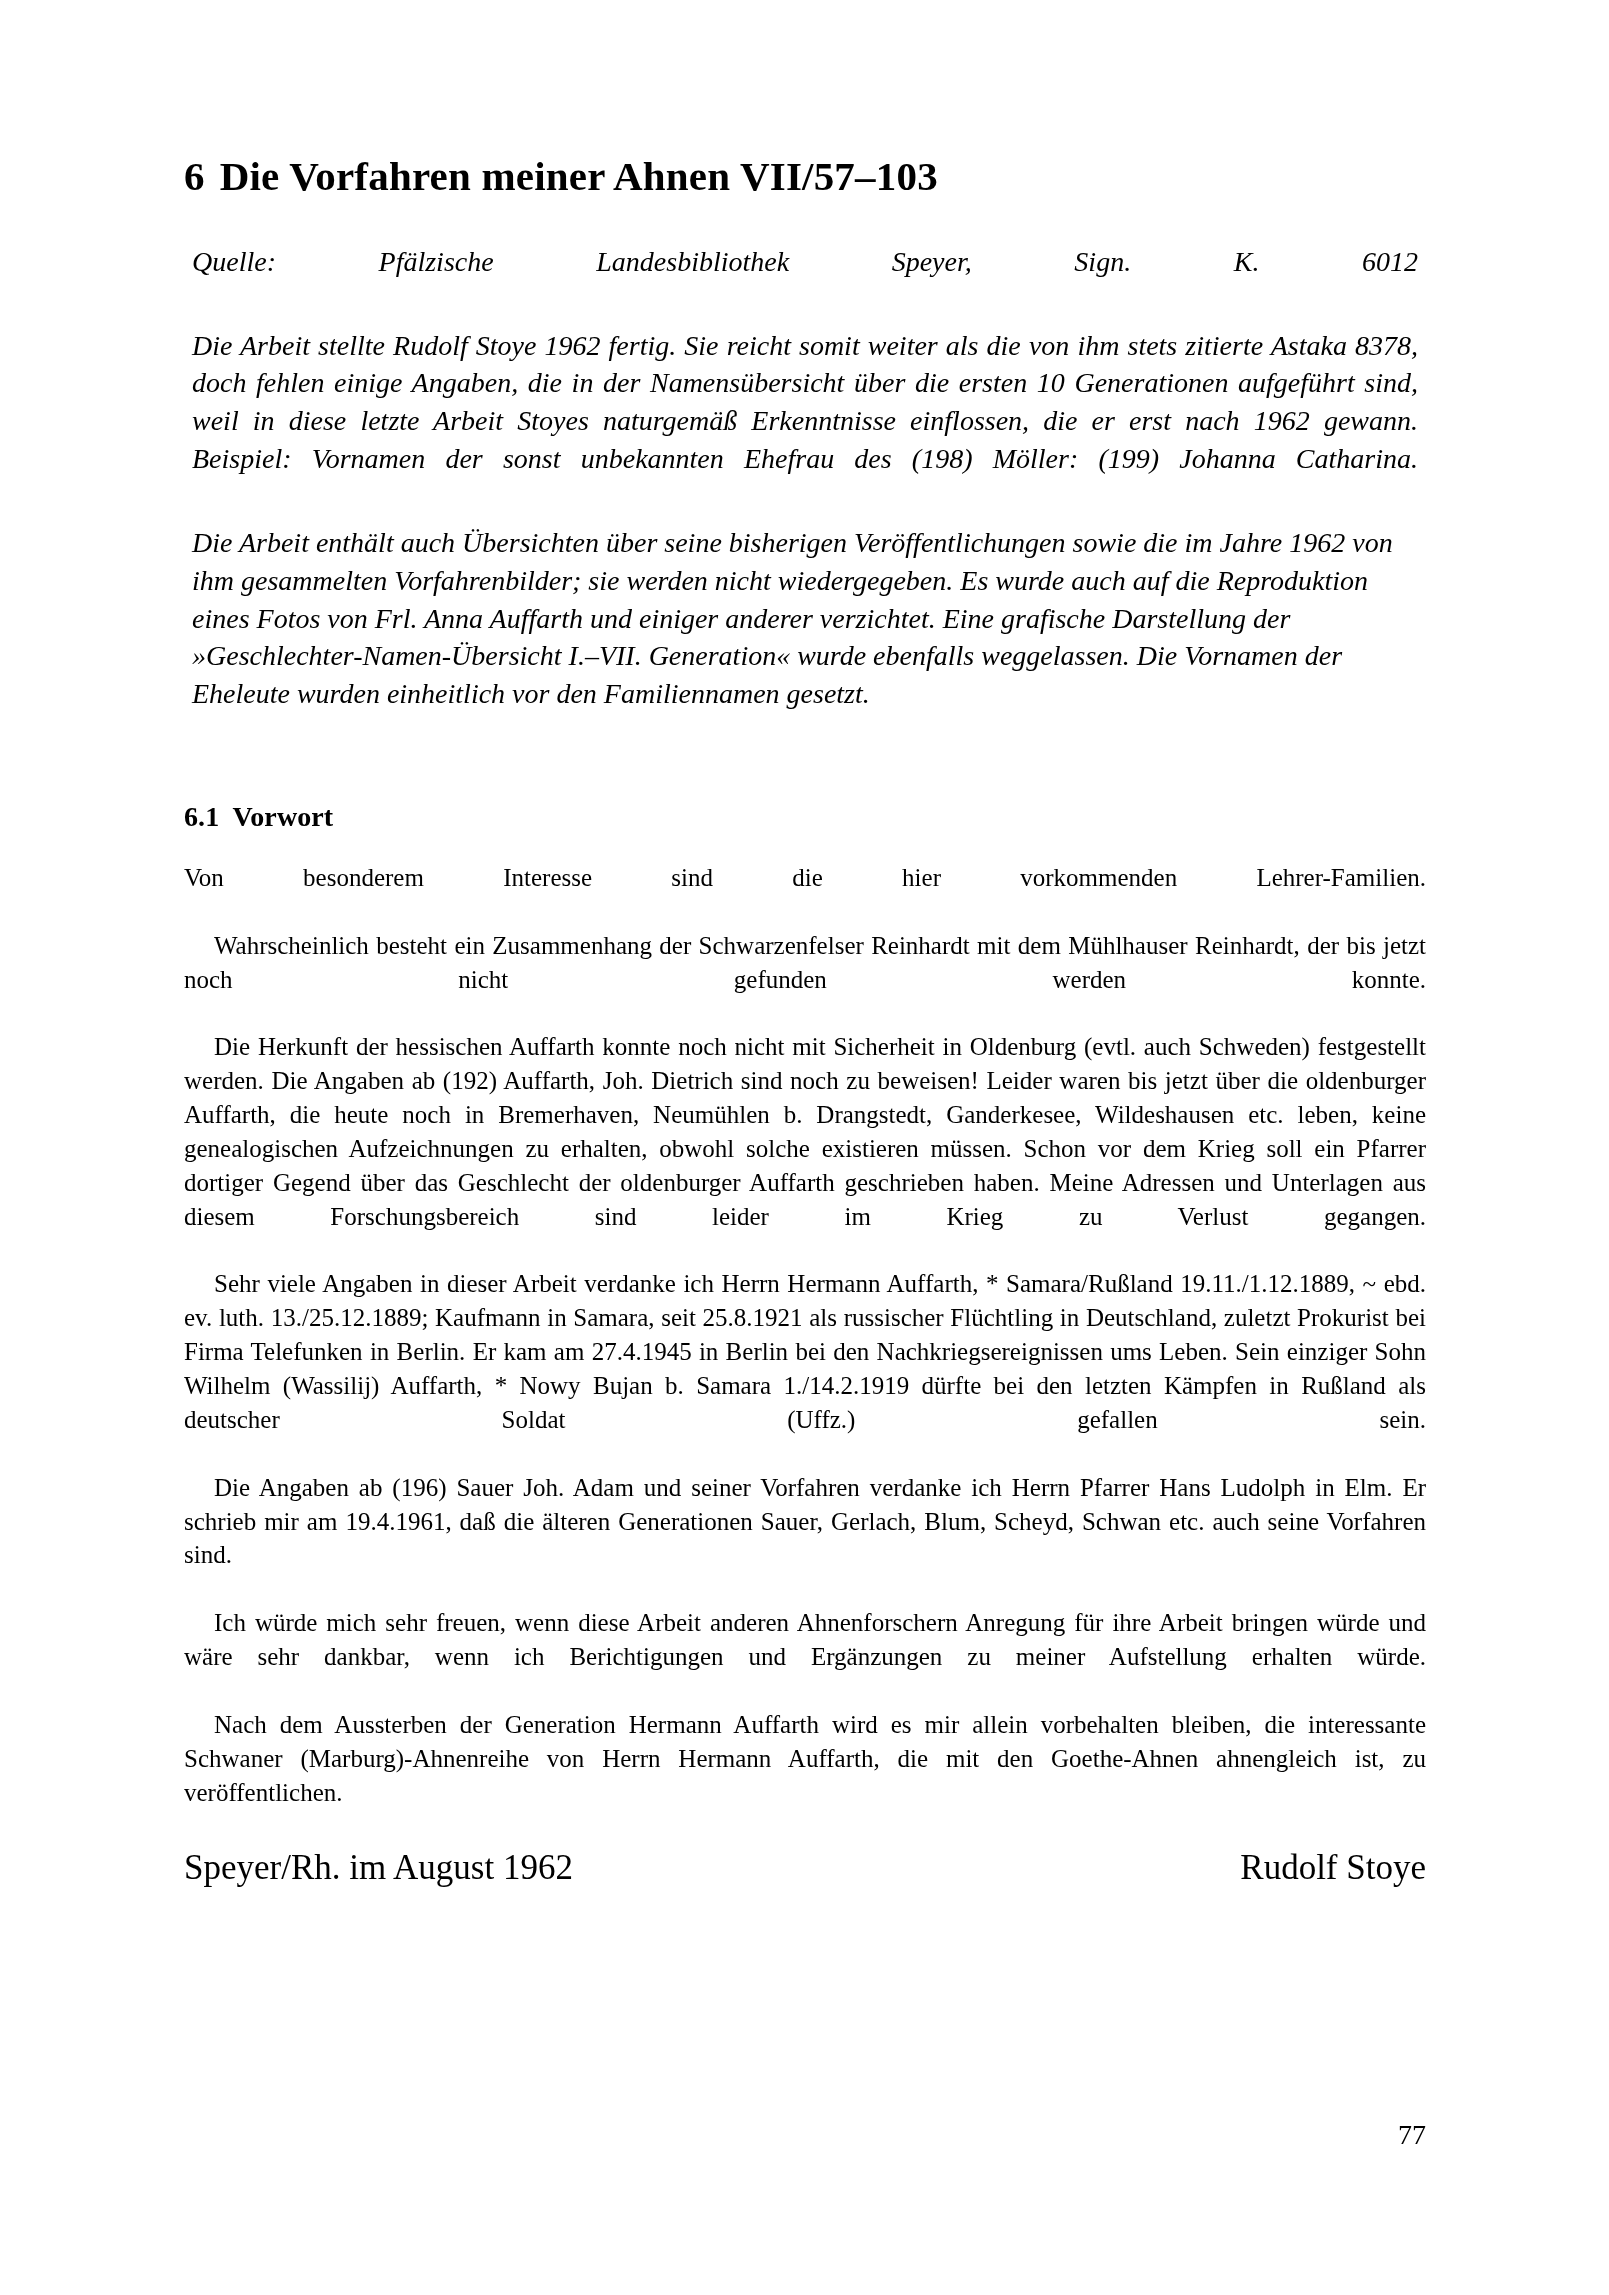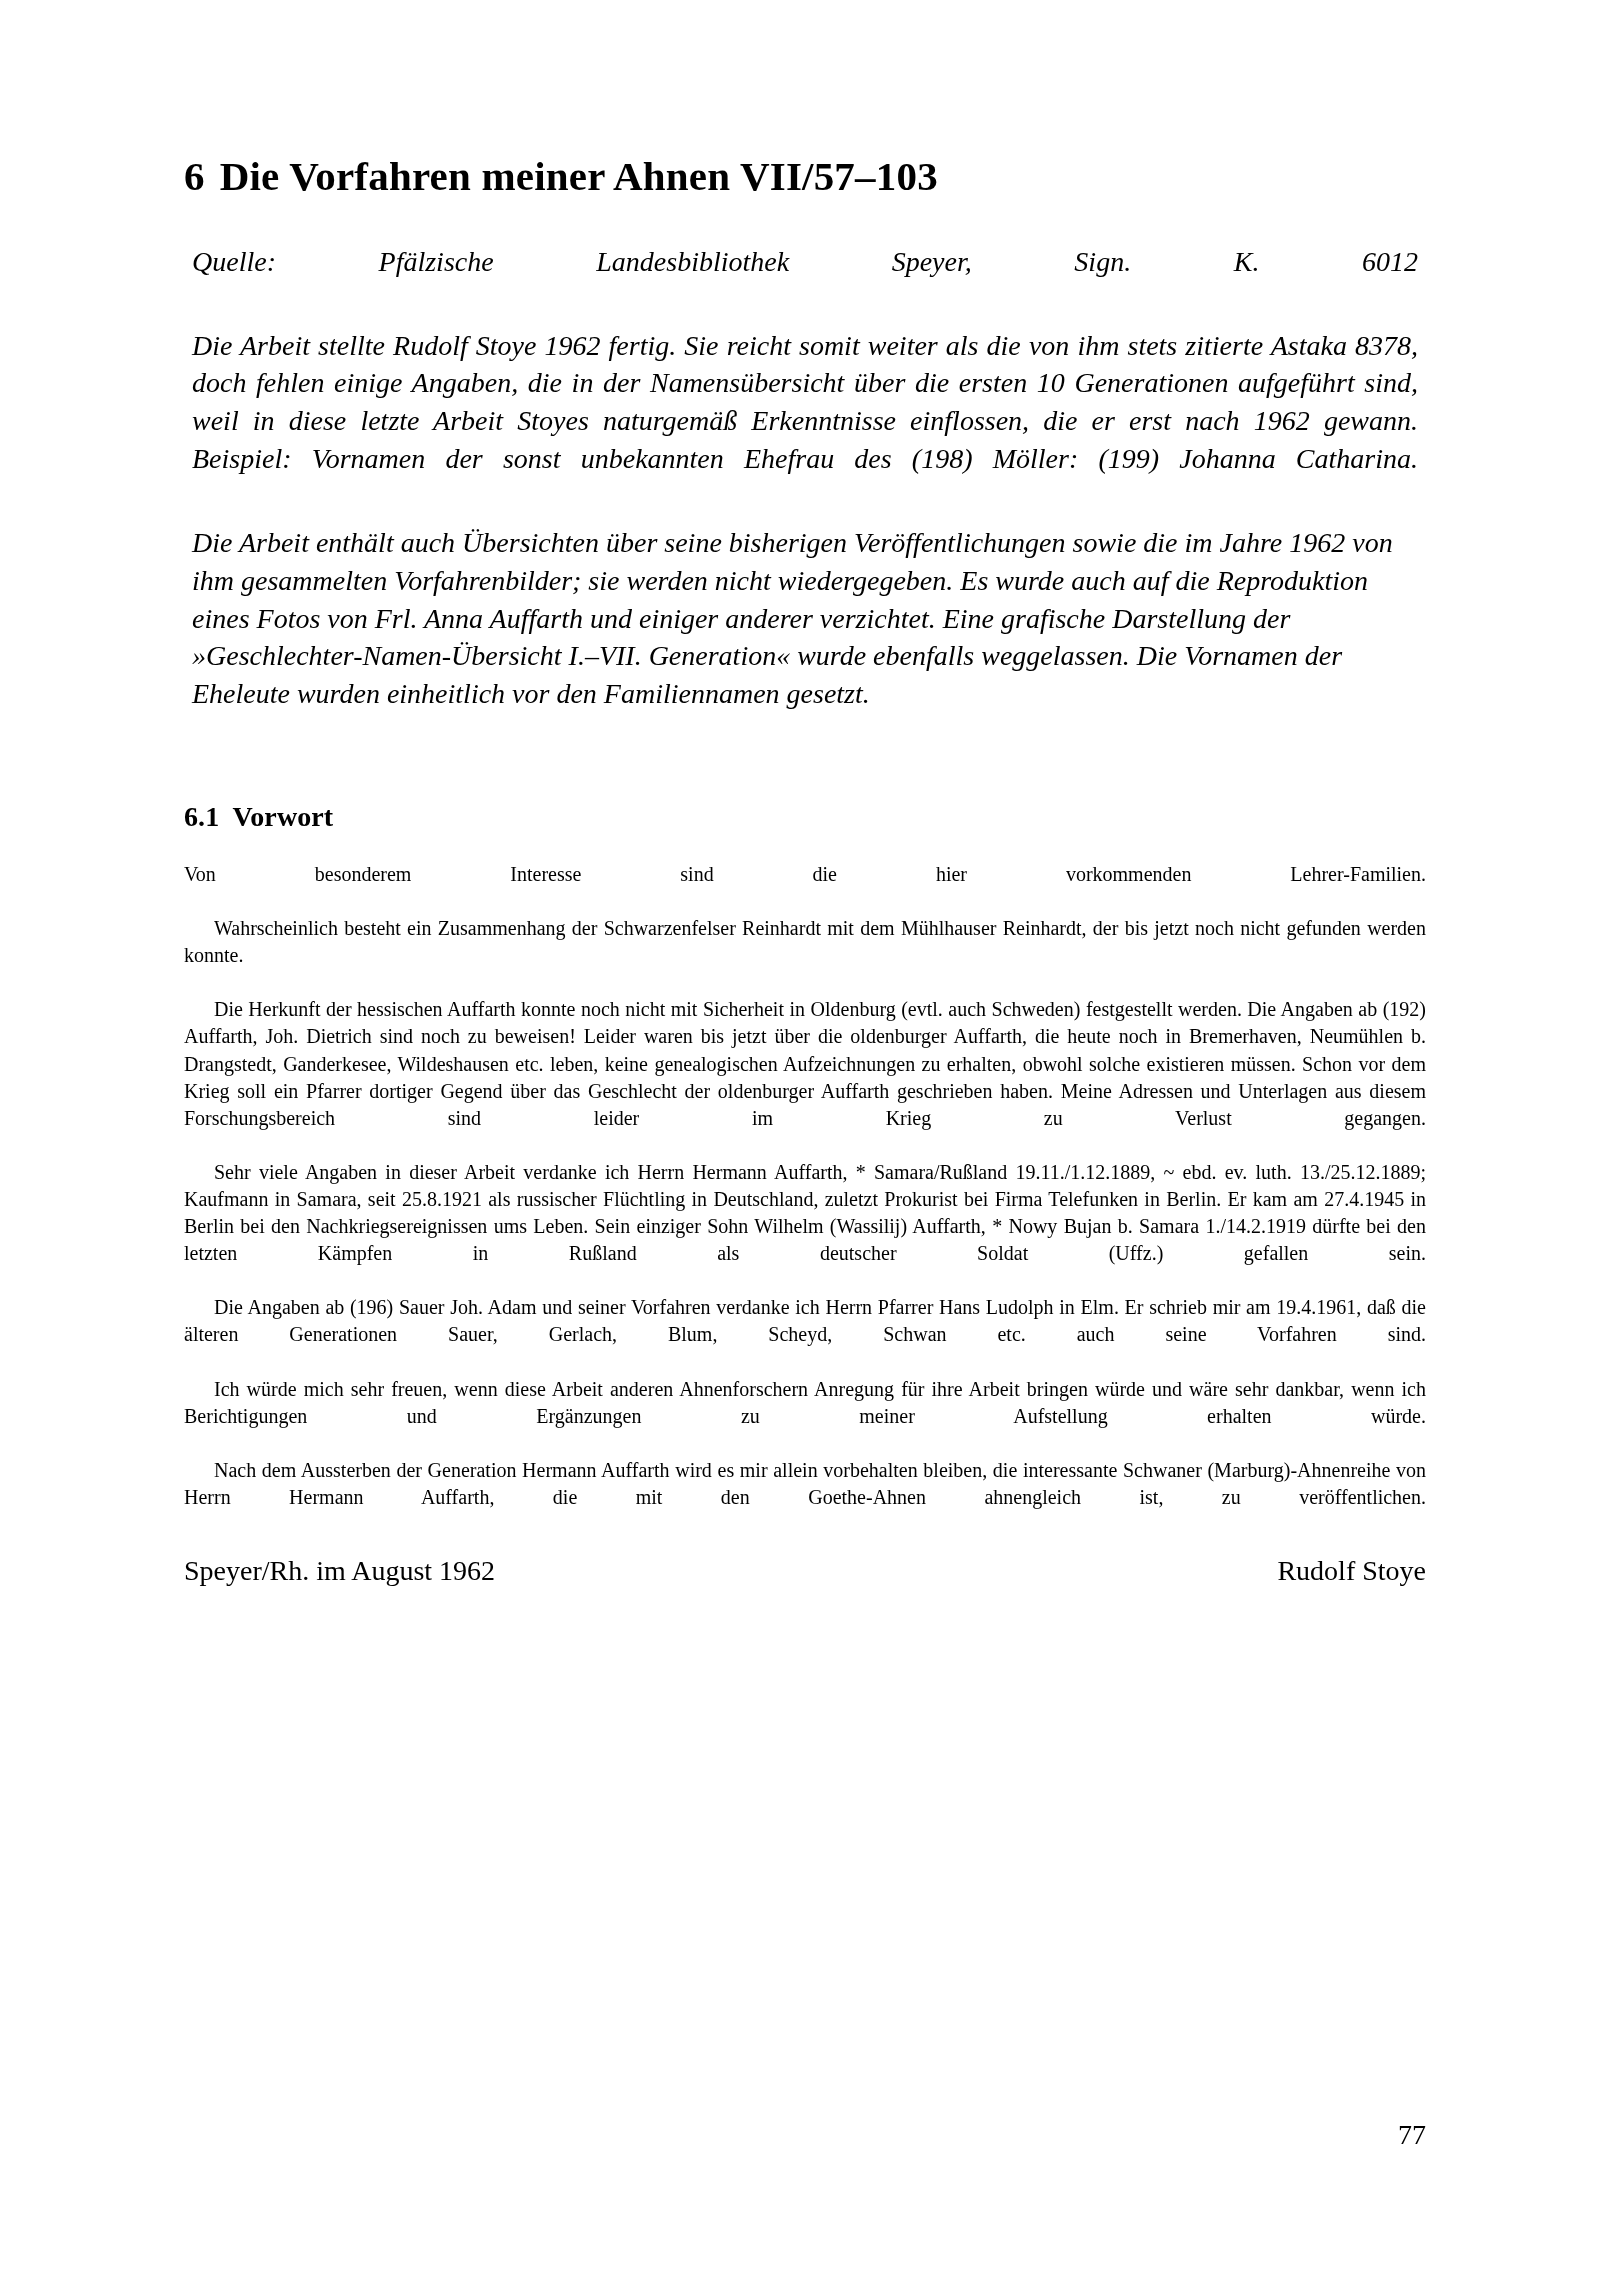--- a/index.html
+++ b/index.html
@@ -63,21 +63,21 @@
     font-weight: bold;
     margin: 50px 0 28px 0;
     letter-spacing: 0.1px;
   }
   .section-heading .sec-num {
     margin-right: 13.2px;
   }
 
   
   .body-text {
-    font-size: 20px;
+    font-size: 25px;
     line-height: 1.355;
     text-align: justify;
     text-justify: inter-word;
   }
   .body-text p {
     margin: 0;
     text-indent: 0;
   }
   .body-text p.indent {
     text-indent: 30px;
@@ -92,23 +92,23 @@
     content: "";
     display: inline-block;
     width: 100%;
   }
 
   
   .signature {
     display: flex;
     justify-content: space-between;
     align-items: baseline;
-    font-size: 28px;
+    font-size: 35px;
     line-height: 1.355;
-    margin-top: 14px;
+    margin-top: 1px;
   }
   .signature .place {
     text-align: left;
   }
   .signature .author {
     text-align: right;
   }
 
   
   .folio {

